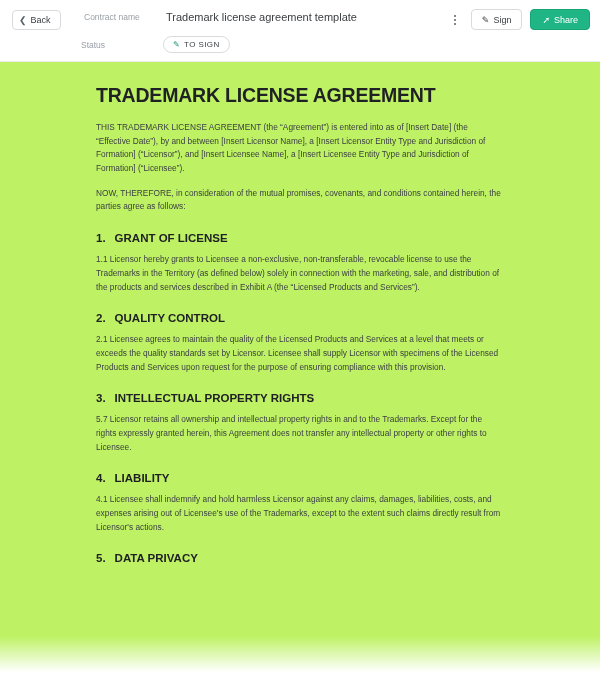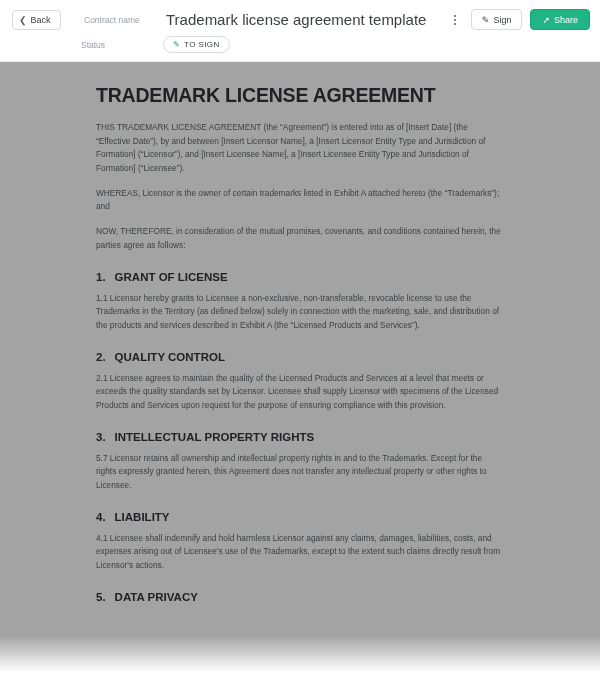--- a/index.html
+++ b/index.html
@@ -62,21 +62,21 @@
   .field-row.name { left: 84px; top: 11px; }
   .field-row.status { left: 81px; top: 36px; }
 
   .field-label {
     font-size: 8.5px;
     color: #9aa0a6;
     width: 72px;
     display: inline-block;
   }
   .field-value {
-    font-size: 15px;
+    font-size: 11px;
     color: #3c4043;
   }
 
   .sign-pill {
     display: inline-flex;
     align-items: center;
     gap: 4px;
     border: 1px solid #d8dade;
     border-radius: 11px;
     padding: 3px 9px;
@@ -143,21 +143,21 @@
     font-size: 9px;
     cursor: pointer;
     box-sizing: border-box;
   }
 
   
   .doc-scroll {
     position: relative;
     height: 620px;
     overflow: hidden;
-    background: #a3a3a3;
+    background: #bef264;
   }
   .doc {
     padding: 22px 96px 0 96px;
     box-sizing: border-box;
   }
   .doc h1 {
     font-family: "Liberation Sans", sans-serif;
     font-size: 19.5px;
     font-weight: bold;
     letter-spacing: -0.2px;
@@ -235,21 +235,20 @@
       </div>
     </div>
   </div>
 
   <div class="doc-scroll">
     <div class="doc">
 
       <h1>TRADEMARK LICENSE AGREEMENT</h1>
 
       <p>THIS TRADEMARK LICENSE AGREEMENT (the “Agreement”) is entered into as of [Insert Date] (the “Effective Date”), by and between [Insert Licensor Name], a [Insert Licensor Entity Type and Jurisdiction of Formation] (“Licensor”), and [Insert Licensee Name], a [Insert Licensee Entity Type and Jurisdiction of Formation] (“Licensee”).</p>
-      <p>WHEREAS, Licensor is the owner of certain trademarks listed in Exhibit A attached hereto (the “Trademarks”); and</p>
       <p>NOW, THEREFORE, in consideration of the mutual promises, covenants, and conditions contained herein, the parties agree as follows:</p>
 
       <h2>
         <span class="num">1.</span>
         <span>GRANT OF LICENSE</span>
       </h2>
       <p>1.1 Licensor hereby grants to Licensee a non-exclusive, non-transferable, revocable license to use the Trademarks in the Territory (as defined below) solely in connection with the marketing, sale, and distribution of the products and services described in Exhibit A (the “Licensed Products and Services”).</p>
 
       <h2>
         <span class="num">2.</span>

